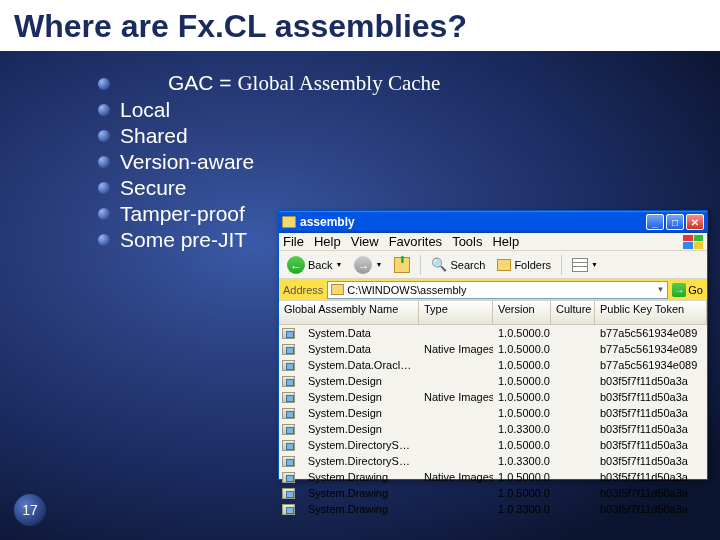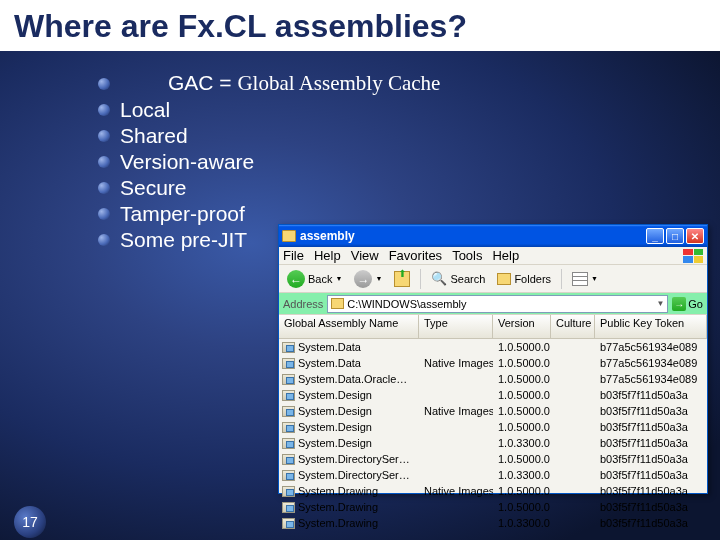--- a/index.html
+++ b/index.html
@@ -26,29 +26,29 @@
   .main-point span { font-size:26px; }
   .sub-list { margin-left: 48px; }
   .sub-item { display:flex; align-items:center; margin-bottom:2px; }
   .sub-item .bullet { width:12px; height:12px; margin-right:10px;
     background: radial-gradient(circle at 30% 30%, #9db4e8 0%, #4a6ab8 55%, #1a2b60 100%);
     border-radius:50%; flex-shrink:0; }
   .sub-item span { font-size:21px; }
   .gac-def { font-size:21px;margin-left:48px; }
   .gac-def .serif { font-family: Georgia, 'Times New Roman', serif; }
   .slide-num {
-    position:absolute; bottom:2px; left:14px;
+    position:absolute; bottom:14px; left:14px;
     width:32px; height:32px; border-radius:50%;
     background: radial-gradient(circle at 35% 35%, #5a7ac8 0%, #2a4080 60%, #0c1530 100%);
     color:#fff; font-size:14px; display:flex; align-items:center; justify-content:center;
   }
 
   
   .explorer {
-    position:absolute; top:224px; left:278px; width:430px; height:270px;
+    position:absolute; top:210px; left:278px; width:430px; height:270px;
     background:#f4f3ee;
     border:1px solid #0055c4;
     font-size:11px; color:#000;
     box-shadow:2px 2px 6px rgba(0,0,0,0.4);
   }
   .titlebar {
     height:22px;
     background: linear-gradient(to bottom,#3a8cff 0%,#0054e3 8%,#0054e3 85%,#0040b0 100%);
     display:flex; align-items:center; padding:0 3px;
     color:#fff; font-weight:bold;
@@ -63,33 +63,33 @@
   .menubar span { font-size:13px; }
   .menubar .winflag{margin-left:auto; width:20px; height:14px; display:grid; grid-template:1fr 1fr/1fr 1fr; gap:1px;}
   .winflag div:nth-child(1){background:#e33;} .winflag div:nth-child(2){background:#3b3;}
   .winflag div:nth-child(3){background:#38e;} .winflag div:nth-child(4){background:#ec3;}
   .toolbar { height:28px; background:#f4f3ee; display:flex; align-items:center; padding:0 4px; gap:4px; border-bottom:1px solid #d8d4c8;}
   .tbtn{display:flex;align-items:center;gap:3px;padding:2px 4px;font-size:11px;}
   .tbtn .circ{width:18px;height:18px;border-radius:50%;background:linear-gradient(#5c5,#2a2);display:flex;align-items:center;justify-content:center;color:#fff;font-size:12px;}
   .tbtn .circ.gray{background:linear-gradient(#ccc,#999);}
   .tbtn .tri{font-size:7px;}
   .toolbar .sep{width:1px;height:20px;background:#ccc;margin:0 2px;}
-  .addrbar{height:22px;background:#86efac;display:flex;align-items:center;padding:0 4px;gap:4px;border-bottom:1px solid #d8d4c8;}
+  .addrbar{height:22px;background:#fde047;display:flex;align-items:center;padding:0 4px;gap:4px;border-bottom:1px solid #d8d4c8;}
   .addrbar .lbl{font-size:11px;color:#555;}
   .addrbar .field{flex:1;background:#fff;border:1px solid #7f9db9;height:18px;display:flex;align-items:center;padding:0 3px;gap:3px;}
   .addrbar .field .ico{width:13px;height:11px;background:#f7d774;border:1px solid #b89030;}
   .addrbar .field .dd{margin-left:auto;font-size:8px;color:#555;}
   .addrbar .go{display:flex;align-items:center;gap:2px;font-size:11px;}
   .addrbar .go .g{width:14px;height:14px;background:linear-gradient(#5c5,#2a2);border-radius:2px;color:#fff;display:flex;align-items:center;justify-content:center;font-size:10px;}
   .list-head{height:24px;background:linear-gradient(#fefefe,#e7e5d9);display:flex;border-bottom:1px solid #c9c5b5;}
   .list-head div{border-right:1px solid #c9c5b5;padding:2px 5px;font-size:11px;white-space:nowrap;overflow:hidden;}
   .c-name{width:140px;} .c-type{width:74px;} .c-ver{width:58px;} .c-cul{width:44px;} .c-pkt{flex:1;}
   .list-body{overflow:hidden;}
   .row{display:flex;height:16px;align-items:center;}
-  .row .c-name{display:flex;align-items:center;gap:3px;padding-left:3px;}
+  .row .c-name{display:flex;align-items:center;gap:13px;padding-left:3px;}
   .row .asm-ico{width:13px;height:11px;background:linear-gradient(#ece9d8,#cfcab5);border:1px solid #9f9a82;position:relative;}
   .row .asm-ico::after{content:"";position:absolute;right:0;bottom:0;width:6px;height:5px;background:#7ab6e8;border:1px solid #3a72a8;}
   .row div{font-size:11px;white-space:nowrap;overflow:hidden;padding:0 5px;}
   .row .c-name span{overflow:hidden;text-overflow:ellipsis;}
 </style>
 </head>
 <body>
 
 
 

